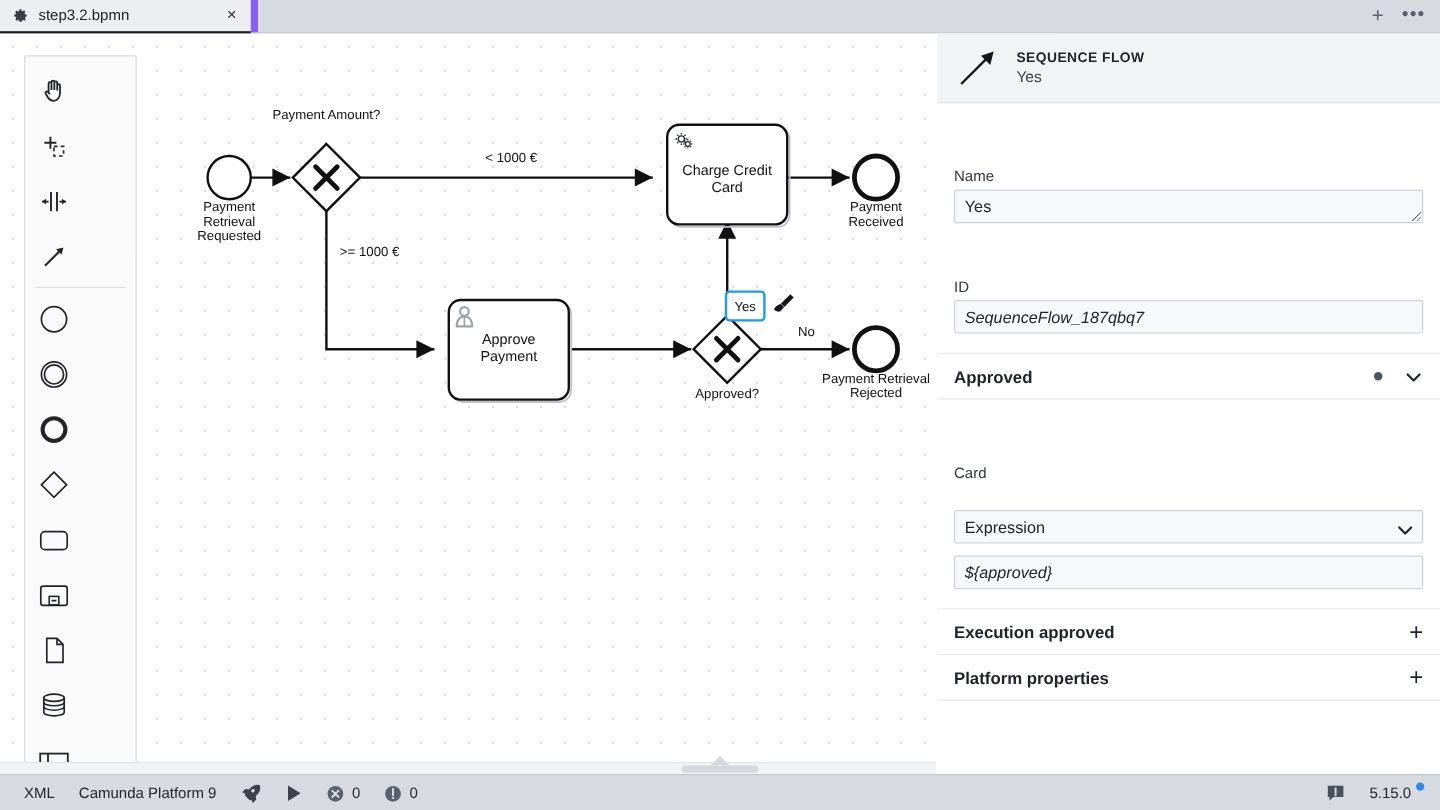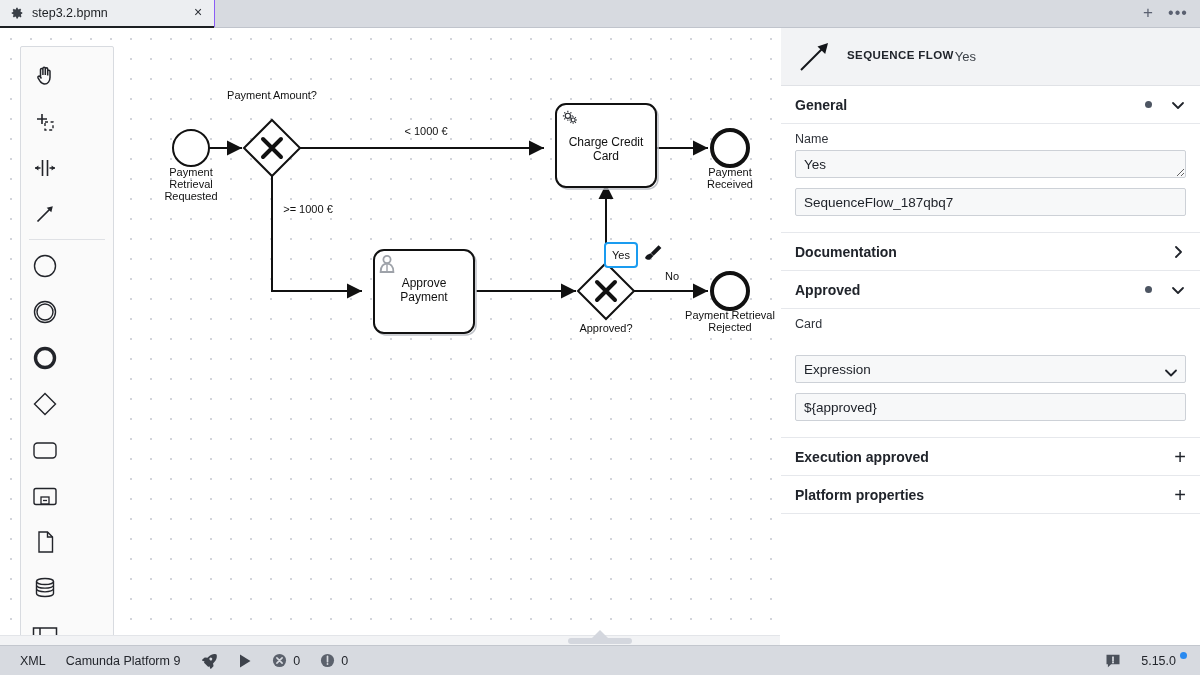--- a/index.html
+++ b/index.html
@@ -16,21 +16,21 @@
   
   .tabbar {
     position: absolute; left: 0; top: 0; width: 1200px; height: 28px;
     background: #d7dae0; display: flex; align-items: flex-end;
     border-bottom: 1px solid #c0c4cc;
   }
   .tab {
     height: 28px; display: flex; align-items: center; gap: 8px;
     padding: 0 8px 0 10px; background: #eceef1; color: #1c1f23;
     font-size: 12.5px; min-width: 215px; position: relative;
-    border-right: 1px solid #8b5cf6;
+    border-right: 6px solid #8b5cf6;
   }
   .tab.active { background: #eceef1; }
   .tab.active::after {
     content: ""; position: absolute; left: 0; right: 0; bottom: -1px;
     height: 2px; background: #1c1f23;
   }
   .tab-gear { width: 14px; height: 14px; flex: 0 0 14px; display: block; }
   .tab-title { flex: 1 1 auto; white-space: nowrap; overflow: hidden; }
   .tab-close {
     width: 16px; height: 16px; line-height: 15px; text-align: center;
@@ -94,41 +94,41 @@
   
   .props {
     position: absolute; left: 781px; top: 28px; width: 419px; height: 617px;
     background: #ffffff; overflow: hidden;
   }
   .props-header {
     height: 58px; background: #f2f3f5; display: flex; align-items: center;
     padding: 0 14px; gap: 12px; border-bottom: 1px solid #e0e2e6;
   }
   .props-header-icon { width: 40px; height: 40px; flex: 0 0 40px; display:flex; align-items:center; justify-content:center; }
-  .props-header-text { display: flex; flex-direction: row; justify-content: center; gap: 1px; }
+  .props-header-text { display: flex; flex-direction: column; justify-content: center; gap: 1px; }
   .props-type { font-size: 11.5px; font-weight: bold; letter-spacing: .4px; color: #20242b; }
   .props-name { font-size: 13px; color: #3c4椒; color: #3c4148; }
 
   .group-head {
     height: 38px; display: flex; align-items: center; padding: 0 14px;
     cursor: pointer; border-bottom: 1px solid #e6e8ec; background: #fff;
   }
   .group-title { font-size: 14px; font-weight: bold; color: #20242b; flex: 1 1 auto; }
   .group-dot { width: 7px; height: 7px; border-radius: 50%; background: #4d5562; margin-right: 18px; }
   .group-chevron { color: #20242b; display: flex; align-items: center; }
   .group-plus { color: #20242b; font-size: 20px; line-height: 14px; font-weight: 300; cursor: pointer; }
 
   .group-body { padding: 8px 14px 14px 14px; border-bottom: 1px solid #e6e8ec; }
   .field { margin-bottom: 10px; }
   .field:last-child { margin-bottom: 2px; }
-  .field-label { font-size: 12.5px; color: #30343b; margin-bottom: 4px; display: block; }
+  .field-label { font-size: 12.5px; color: #30343b; margin-bottom: 4px; display: block; margin-top: 46px; }
   .field-input {
     width: 100%; height: 28px; background: #f7f8f9; border: 1px solid #cdd1d7;
     border-radius: 2px; font-family: "Liberation Sans", sans-serif; font-size: 13.5px;
-    color: #20242b; padding: 0 8px; outline: none;
+    color: #20242b; padding: 0 8px; outline: none; font-style: italic;
   }
   .field-textarea {
     width: 100%; height: 28px; background: #f7f8f9; border: 1px solid #cdd1d7;
     border-radius: 2px; font-family: "Liberation Sans", sans-serif; font-size: 13.5px;
     color: #20242b; padding: 4px 8px; outline: none; resize: vertical; overflow: hidden;
     line-height: 19px; display: block;
   }
   .select-wrap { position: relative; margin-top: 24px; }
   .field-select {
     width: 100%; height: 28px; background: #f7f8f9; border: 1px solid #cdd1d7;
@@ -137,21 +137,21 @@
     -webkit-appearance: none; appearance: none; cursor: pointer;
   }
   .select-chev {
     position: absolute; right: 8px; top: 9px; pointer-events: none; color: #20242b;
   }
 
   
   .statusbar {
     position: absolute; left: 0; bottom: 0; width: 1200px; height: 30px;
     background: #d7dae0; border-top: 1px solid #c3c7ce;
-    display: flex; align-items: center; padding: 0 10px; gap: 0;
+    display: flex; align-items: flex-start; padding: 0 10px; gap: 0;
     font-size: 12.5px; color: #23262c;
   }
   .sb-item { display: flex; align-items: center; height: 30px; padding: 0 10px; cursor: pointer; gap: 6px; }
   .sb-spacer { flex: 1 1 auto; }
   .sb-count { font-size: 12.5px; color: #23262c; }
   .sb-version { position: relative; padding-right: 14px; }
   .sb-badge-dot {
     position: absolute; right: 3px; top: 6px; width: 7px; height: 7px; border-radius: 50%;
     background: #2a8af0;
   }
@@ -378,47 +378,31 @@
           <path d="M4 30 L26 8" stroke="#14161a" stroke-width="2" fill="none"></path>
           <path d="M31 3 L20.5 6.4 L28.2 14.1 Z" fill="#14161a"></path>
         </svg>
       </div>
       <div class="props-header-text">
         <span class="props-type">SEQUENCE FLOW</span>
         <span class="props-name">Yes</span>
       </div>
     </div>
 
-    <div class="group-head">
-      <span class="group-title">General</span>
-      <span class="group-dot"></span>
-      <span class="group-chevron">
-        <svg width="16" height="16" viewBox="0 0 16 16">
-            <path d="M3 6 L8 11 L13 6" fill="none" stroke="#20242b" stroke-width="1.8" stroke-linecap="round" stroke-linejoin="round"></path>
-          </svg>
-      </span>
-    </div>
     <div class="group-body">
       <div class="field">
         <label class="field-label">Name</label>
         <textarea class="field-textarea" rows="1" style="">Yes</textarea>
       </div>
       <div class="field">
+        <label class="field-label">ID</label>
         <input class="field-input" type="text" value="SequenceFlow_187qbq7" style="">
       </div>
     </div>
 
-    <div class="group-head">
-      <span class="group-title">Documentation</span>
-      <span class="group-chevron">
-        <svg width="16" height="16" viewBox="0 0 16 16">
-            <path d="M6 3 L11 8 L6 13" fill="none" stroke="#20242b" stroke-width="1.8" stroke-linecap="round" stroke-linejoin="round"></path>
-          </svg>
-      </span>
-    </div>
 
     <div class="group-head">
       <span class="group-title">Approved</span>
       <span class="group-dot"></span>
       <span class="group-chevron">
         <svg width="16" height="16" viewBox="0 0 16 16">
             <path d="M3 6 L8 11 L13 6" fill="none" stroke="#20242b" stroke-width="1.8" stroke-linecap="round" stroke-linejoin="round"></path>
           </svg>
       </span>
     </div>

